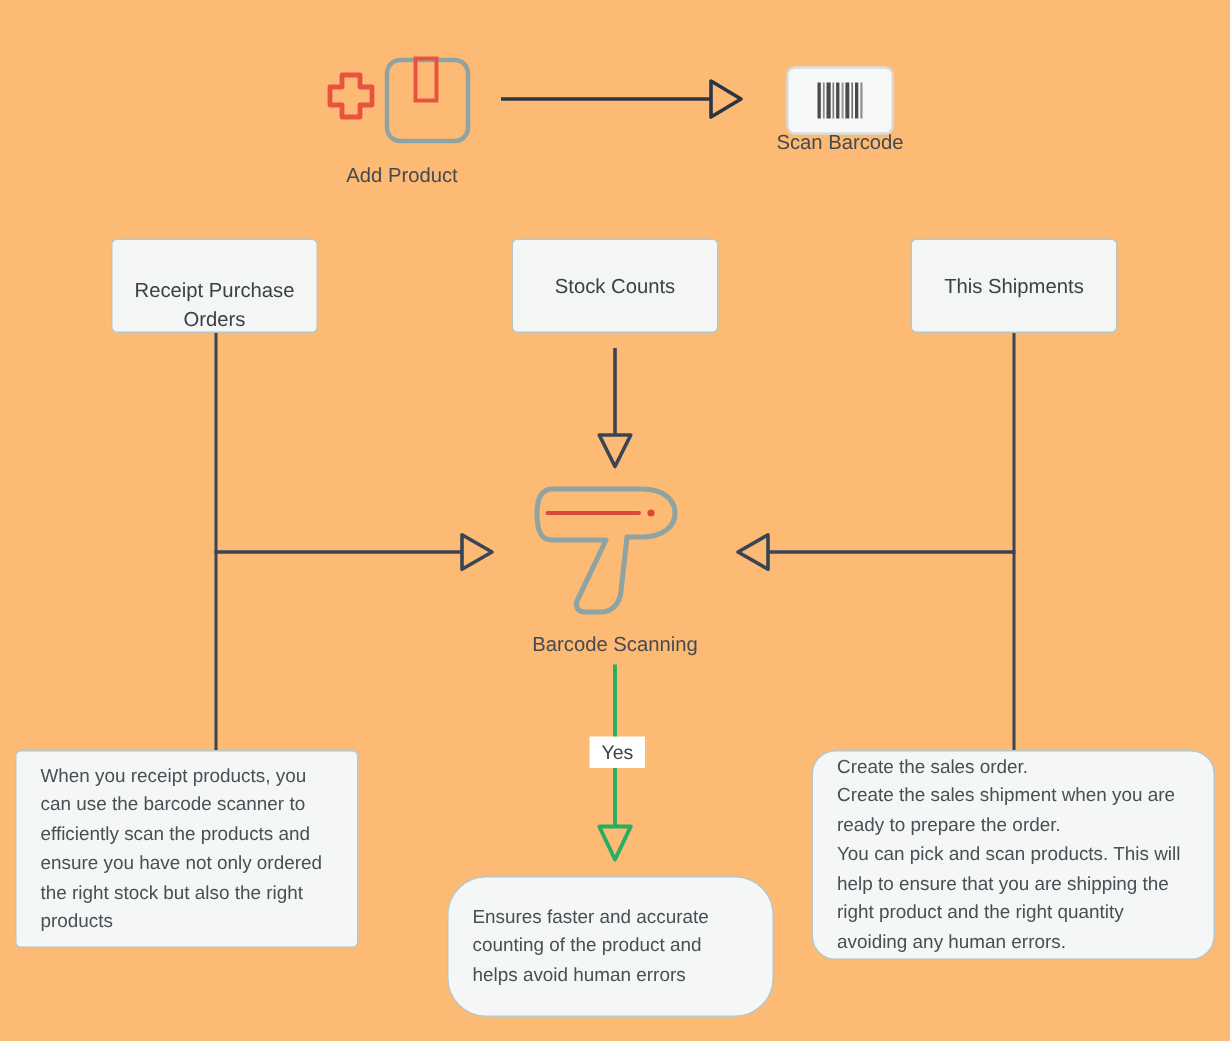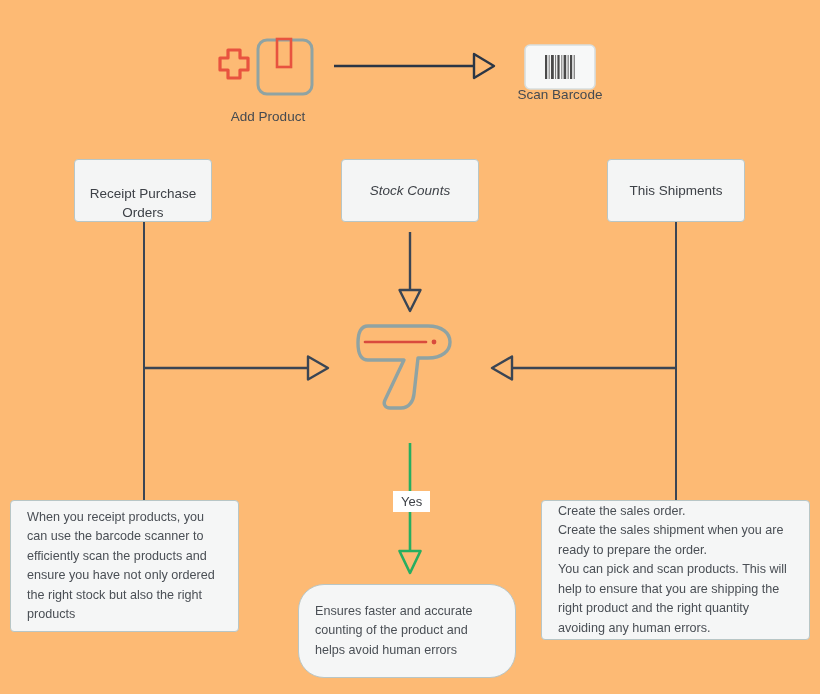--- a/index.html
+++ b/index.html
@@ -114,21 +114,21 @@
     </svg>
   </div>
   <div class="icon-label" style="left:479px; top:86px; width:162px;">Scan Barcode</div>
 
   <div class="node-box" style="left:74px; top:159px; width:138px; height:63px;">
     <span style="white-space:pre-line;margin-top:24px;">Receipt Purchase
 Orders</span>
   </div>
 
   <div class="node-box" style="left:341px; top:159px; width:138px; height:63px;">
-    <span style="white-space:pre-line;font-style:italic;">Stock Counts</span>
+    <span style="white-space:pre-line;">Stock Counts</span>
   </div>
 
   <div class="node-box" style="left:607px; top:159px; width:138px; height:63px;">
     <span style="white-space:pre-line;">This Shipments</span>
   </div>
 
   <div class="conn conn-v" style="left:143px; top:222px; height:279px;"></div>
 
   <div class="icon-wrap" style="left:143px; top:354px; width:185px; height:28px;">
     <svg width="185" height="28" viewBox="0 0 185 28">
@@ -168,36 +168,37 @@
                L48 44
                L12 44
                C5 44 2 38 2 27
                C2 16 5 10 12 10 Z" fill="none" stroke="#8fa3a3" stroke-width="3.4" stroke-linejoin="round"></path>
 
       <line x1="9" y1="26" x2="70" y2="26" stroke="#d94a3d" stroke-width="2.6" stroke-linecap="round"></line>
 
       <circle cx="78" cy="26" r="2.4" fill="#d94a3d"></circle>
     </svg>
   </div>
+  <div class="icon-label" style="left:330px; top:421px; width:160px;">Barcode Scanning</div>
 
   <div class="icon-wrap" style="left:398px; top:443px; width:24px; height:132px;">
     <svg width="24" height="132" viewBox="0 0 24 132">
       <line x1="12" y1="0" x2="12" y2="108" stroke="#27ae60" stroke-width="2.6"></line>
       <path d="M1.5 108 L22.5 108 L12 130 Z" fill="none" stroke="#27ae60" stroke-width="2.6" stroke-linejoin="round"></path>
     </svg>
   </div>
   <div class="yes-chip" style="left:393px; top:491px;">Yes</div>
 
   <div class="text-box" style="left:10px; top:500px; width:229px; height:132px;">
     <span>When you receipt products, you can use the barcode scanner to efficiently scan the products and ensure you have not only ordered the right stock but also the right products</span>
   </div>
 
   <div class="text-box" style="left:298px; top:584px; width:218px; height:94px;border-radius:26px;">
     <span>Ensures faster and accurate counting of the product and helps avoid human errors</span>
   </div>
 
-  <div class="text-box" style="left:541px; top:500px; width:269px; height:140px;">
+  <div class="text-box" style="left:541px; top:500px; width:269px; height:140px;border-radius:16px;">
     <span>Create the sales order.
 Create the sales shipment when you are ready to prepare the order.
 You can pick and scan products. This will help to ensure that you are shipping the right product and the right quantity avoiding any human errors.</span>
   </div>
 
 </div>
 
 </body></html>

